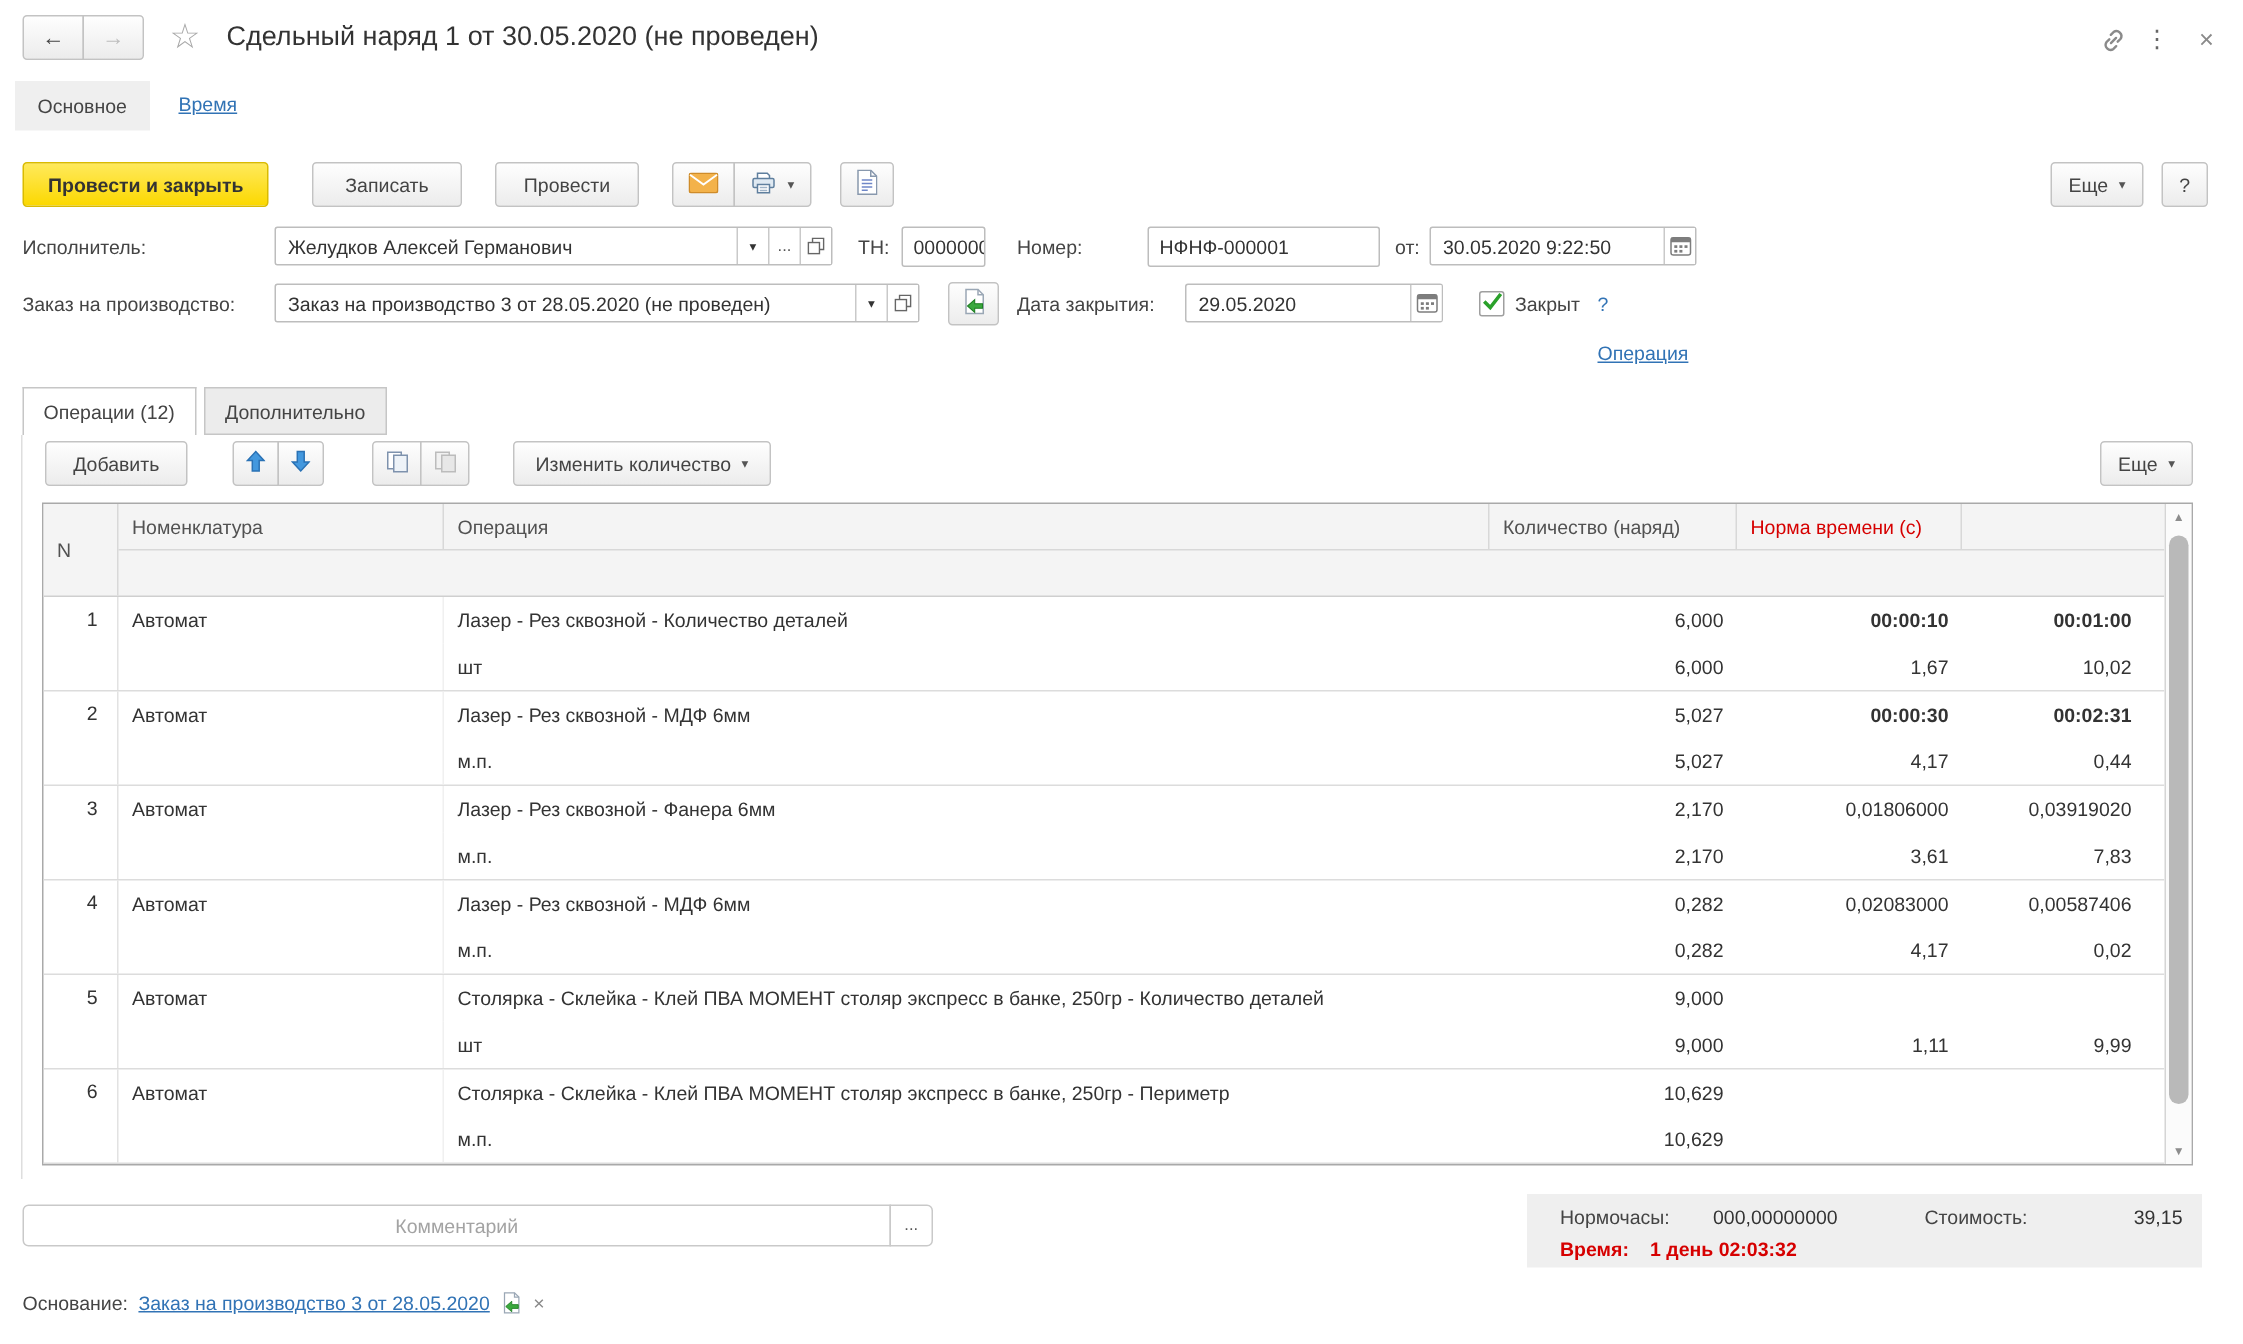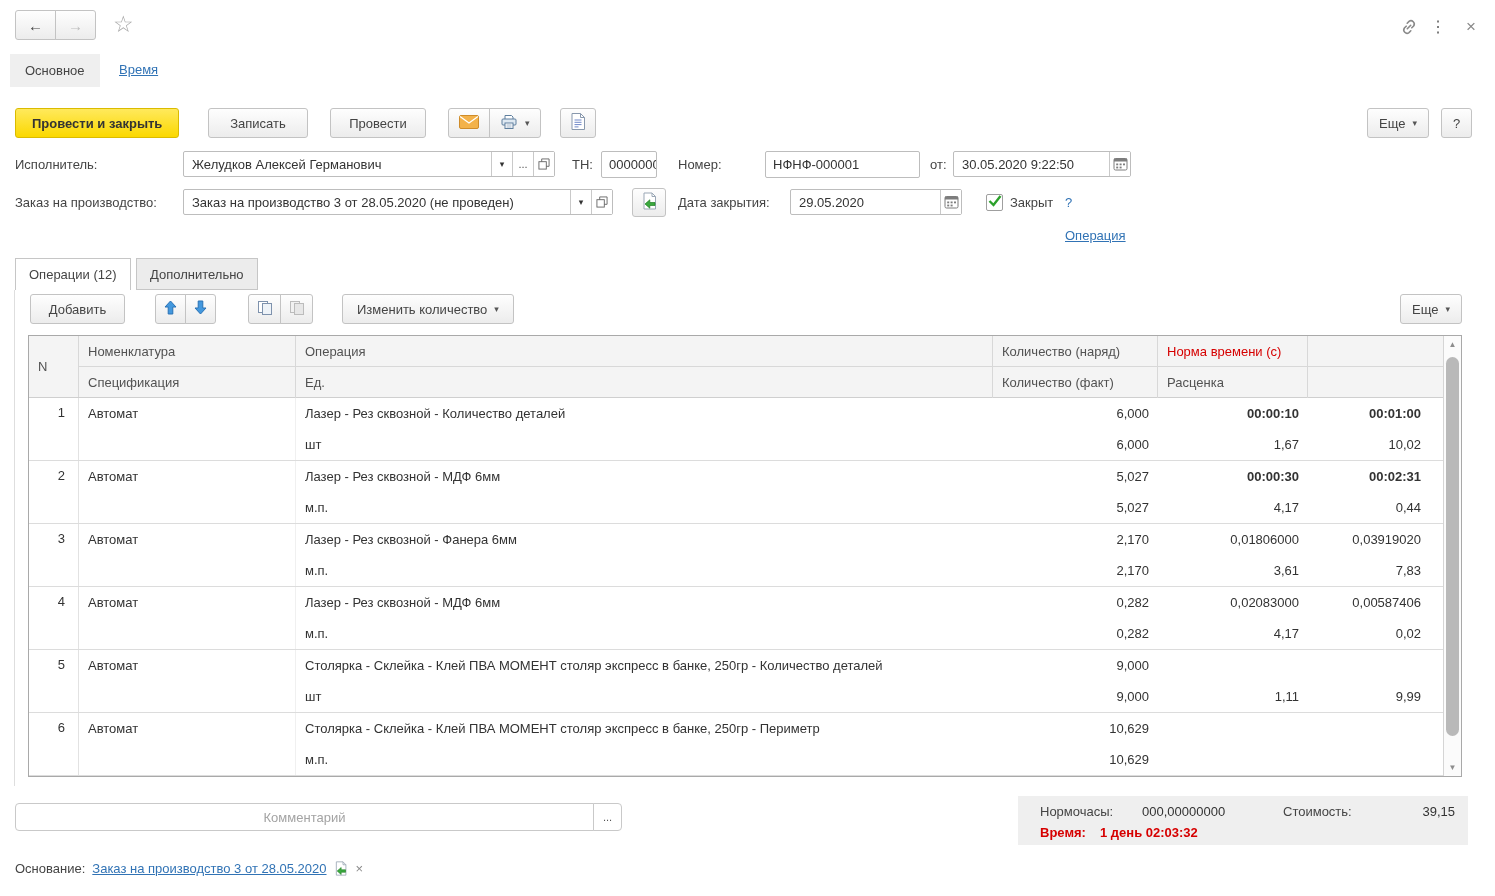--- a/index.html
+++ b/index.html
@@ -95,20 +95,21 @@
 
   <div class="abs btn-group" style="left:15px; top:10px;">
     <div class="btn navbtn">
         <span>←</span>
       </div>
     <div class="btn navbtn disabled">
         <span>→</span>
       </div>
   </div>
   <span class="abs star" style="left:113px; top:13px;">☆</span>
+  <div class="abs title" style="left:151px; top:14px;">Сдельный наряд 1 от 30.05.2020 (не проведен)</div>
 
   <span class="abs winicon" style="right:76px; top:17px;">
     <svg width="20" height="20" viewBox="0 0 20 20" fill="none" stroke="#8a8a8a" stroke-width="1.6" stroke-linecap="round">
       <path d="M8.3 11.7 L11.7 8.3"></path>
       <path d="M7.2 9.2 L5.4 11 a3.3 3.3 0 0 0 4.6 4.6 L11.8 13.8"></path>
       <path d="M12.8 10.8 L14.6 9 a3.3 3.3 0 0 0 -4.6 -4.6 L8.2 6.2"></path>
     </svg>
   </span>
   <span class="abs winicon" style="right:49px; top:19px; font-size:16px; color:#666;">⋮</span>
   <span class="abs winicon" style="right:19px; top:18px;">×</span>
@@ -286,27 +287,20 @@
       <div class="ghead">
         <div class="cell col-n">N</div>
         <div class="ghead-right">
           <div class="line hline">
             <div class="cell col-nom">Номенклатура</div>
             <div class="cell col-op">Операция</div>
             <div class="cell col-qty">Количество (наряд)</div>
             <div class="cell col-norm red">Норма времени (с)</div>
             <div class="cell col-time red" style="justify-content:flex-start;">Время</div>
           </div>
-          <div class="line">
-            <div class="cell col-nom">Спецификация</div>
-            <div class="cell col-op">Ед.</div>
-            <div class="cell col-qty">Количество (факт)</div>
-            <div class="cell col-norm">Расценка</div>
-            <div class="cell col-time" style="justify-content:flex-start;">Стоимость</div>
-          </div>
         </div>
       </div>
       <div id="grid-body">
           <div class="row-block">
             <div class="cell col-n">1</div>
             <div class="row-right">
               <div class="line">
                 <div class="cell col-nom">Автомат</div>
                 <div class="cell col-op">Лазер - Рез сквозной - Количество деталей</div>
                 <div class="cell col-qty num">6,000</div>

